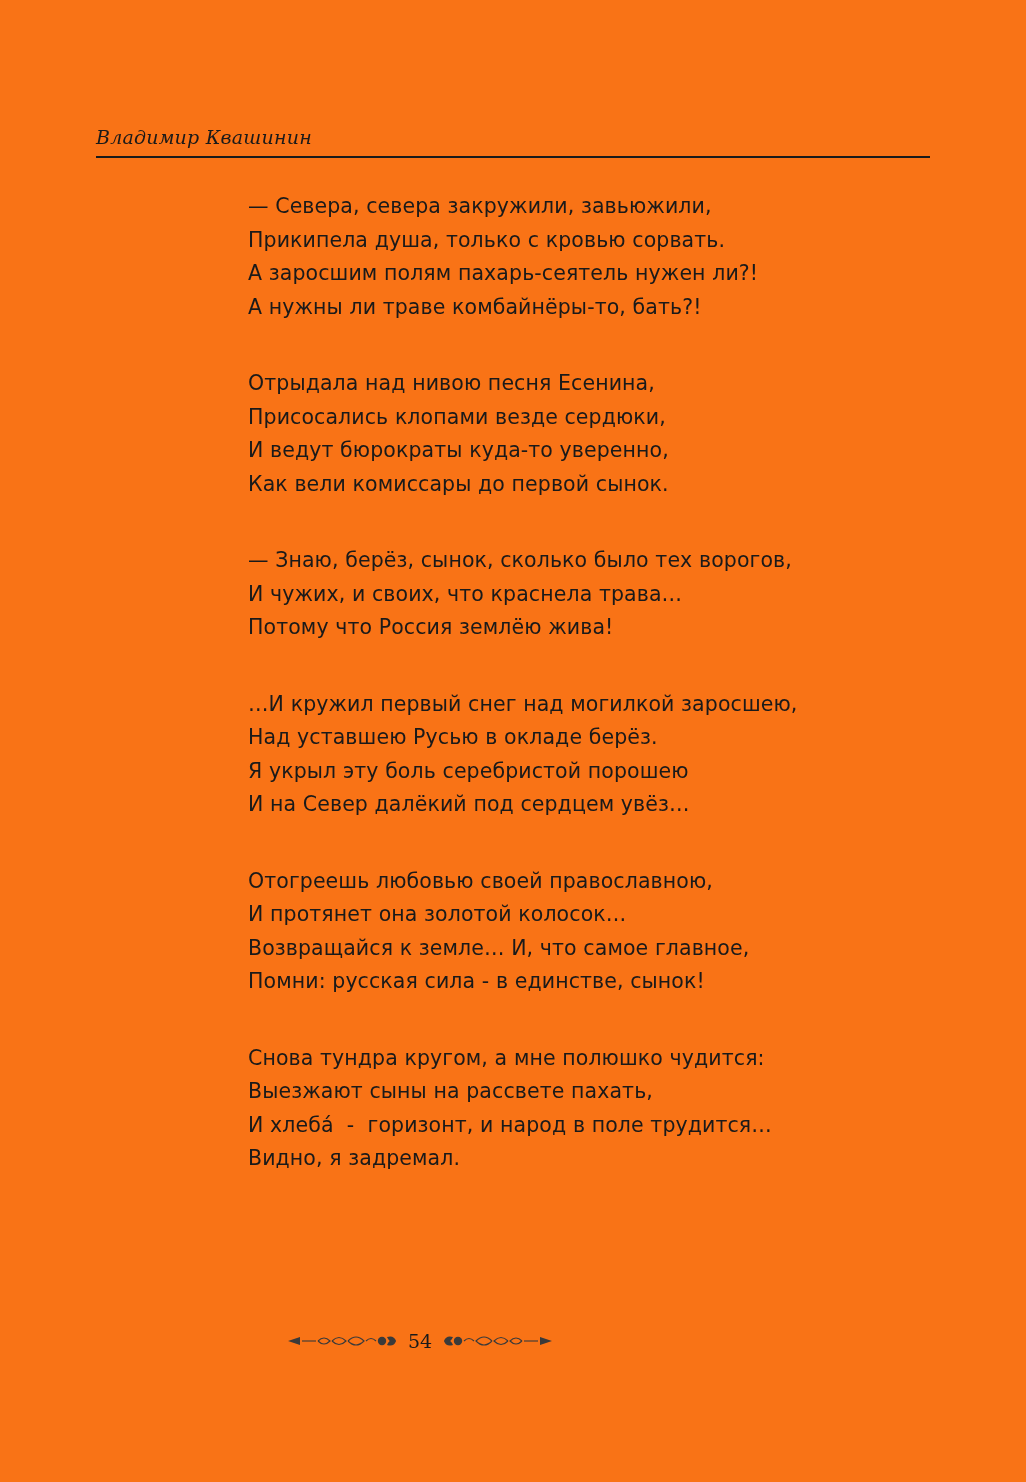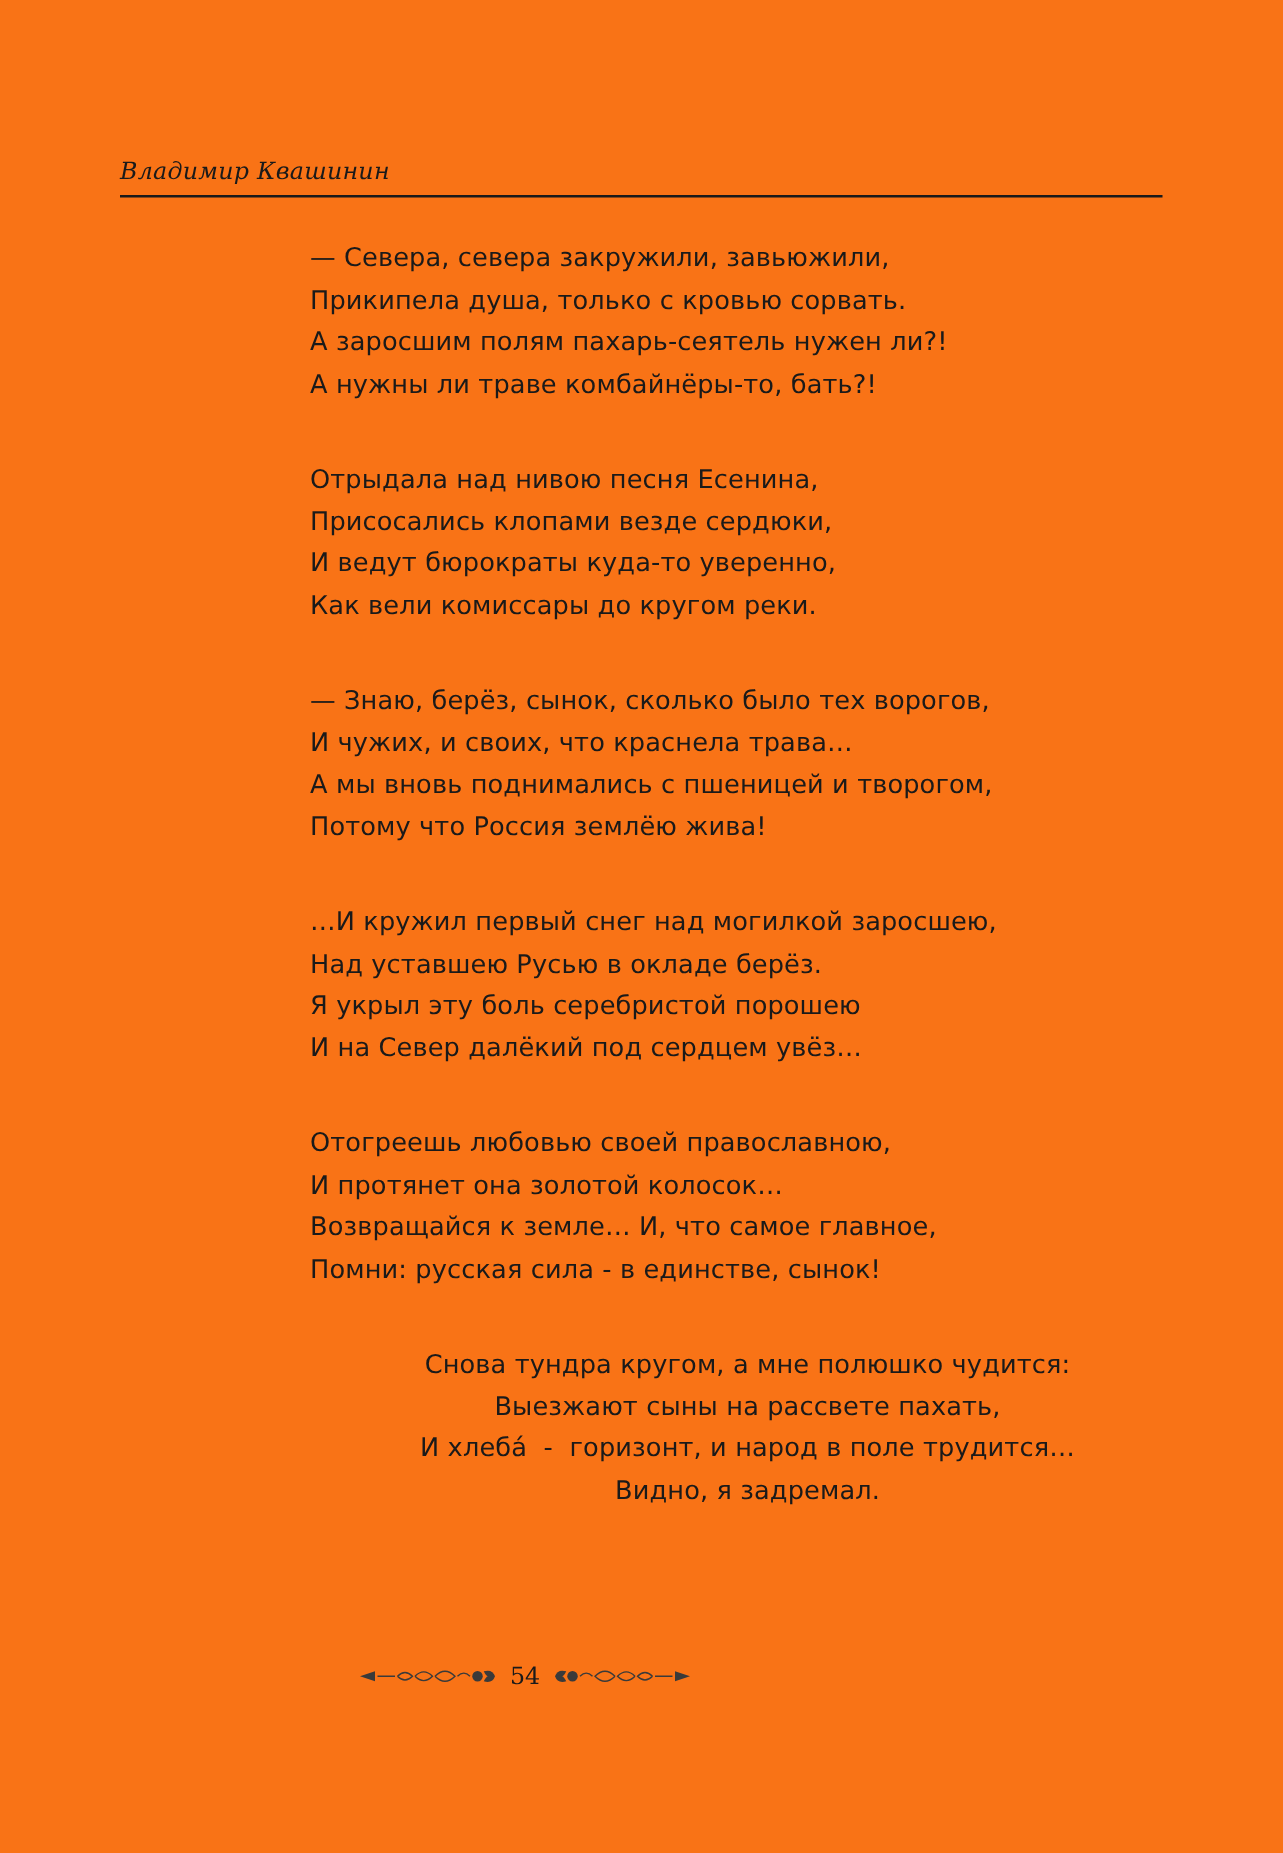--- a/index.html
+++ b/index.html
@@ -52,21 +52,20 @@
     position: absolute;
     left: 248px;
     top: 190px;
     width: 700px;
   }
   .stanza {
     margin: 0 0 43px 0;
   }
   .stanza:last-child {
     margin-bottom: 0;
-    text-align: center;
   }
   .line {
     font-size: 20.5px;
     line-height: 33.5px;
     color: #1a1a1a;
     white-space: pre-wrap;
     letter-spacing: 0.1px;
   }
 
   
@@ -106,27 +105,26 @@
       <div class="line">— Севера, севера закружили, завьюжили,</div>
       <div class="line">Прикипела душа, только с кровью сорвать.</div>
       <div class="line">А заросшим полям пахарь-сеятель нужен ли?!</div>
       <div class="line">А нужны ли траве комбайнёры-то, бать?!</div>
     </div>
 
     <div class="stanza">
       <div class="line">Отрыдала над нивою песня Есенина,</div>
       <div class="line">Присосались клопами везде сердюки,</div>
       <div class="line">И ведут бюрократы куда-то уверенно,</div>
-      <div class="line">Как вели комиссары до кругом реки.</div>
+      <div class="line">Как вели комиссары до первой сынок.</div>
     </div>
 
     <div class="stanza">
       <div class="line">— Знаю, берёз, сынок, сколько было тех ворогов,</div>
       <div class="line">И чужих, и своих, что краснела трава…</div>
-      <div class="line">А мы вновь поднимались с пшеницей и творогом,</div>
       <div class="line">Потому что Россия землёю жива!</div>
     </div>
 
     <div class="stanza">
       <div class="line">…И кружил первый снег над могилкой заросшею,</div>
       <div class="line">Над уставшею Русью в окладе берёз.</div>
       <div class="line">Я укрыл эту боль серебристой порошею</div>
       <div class="line">И на Север далёкий под сердцем увёз…</div>
     </div>
 

